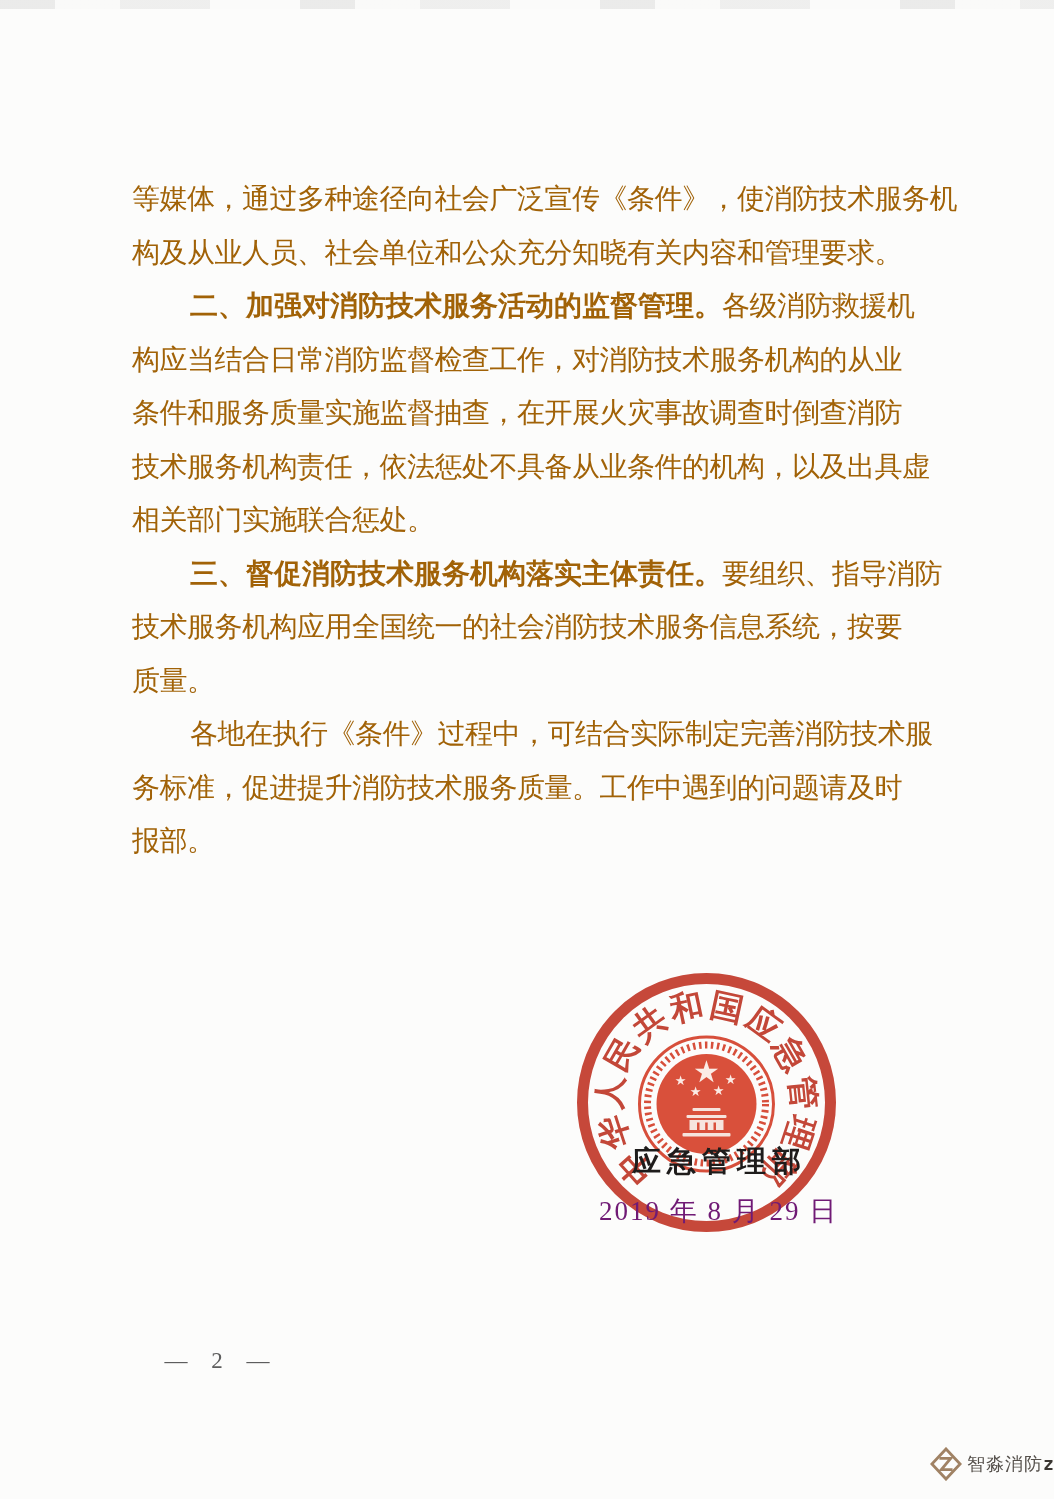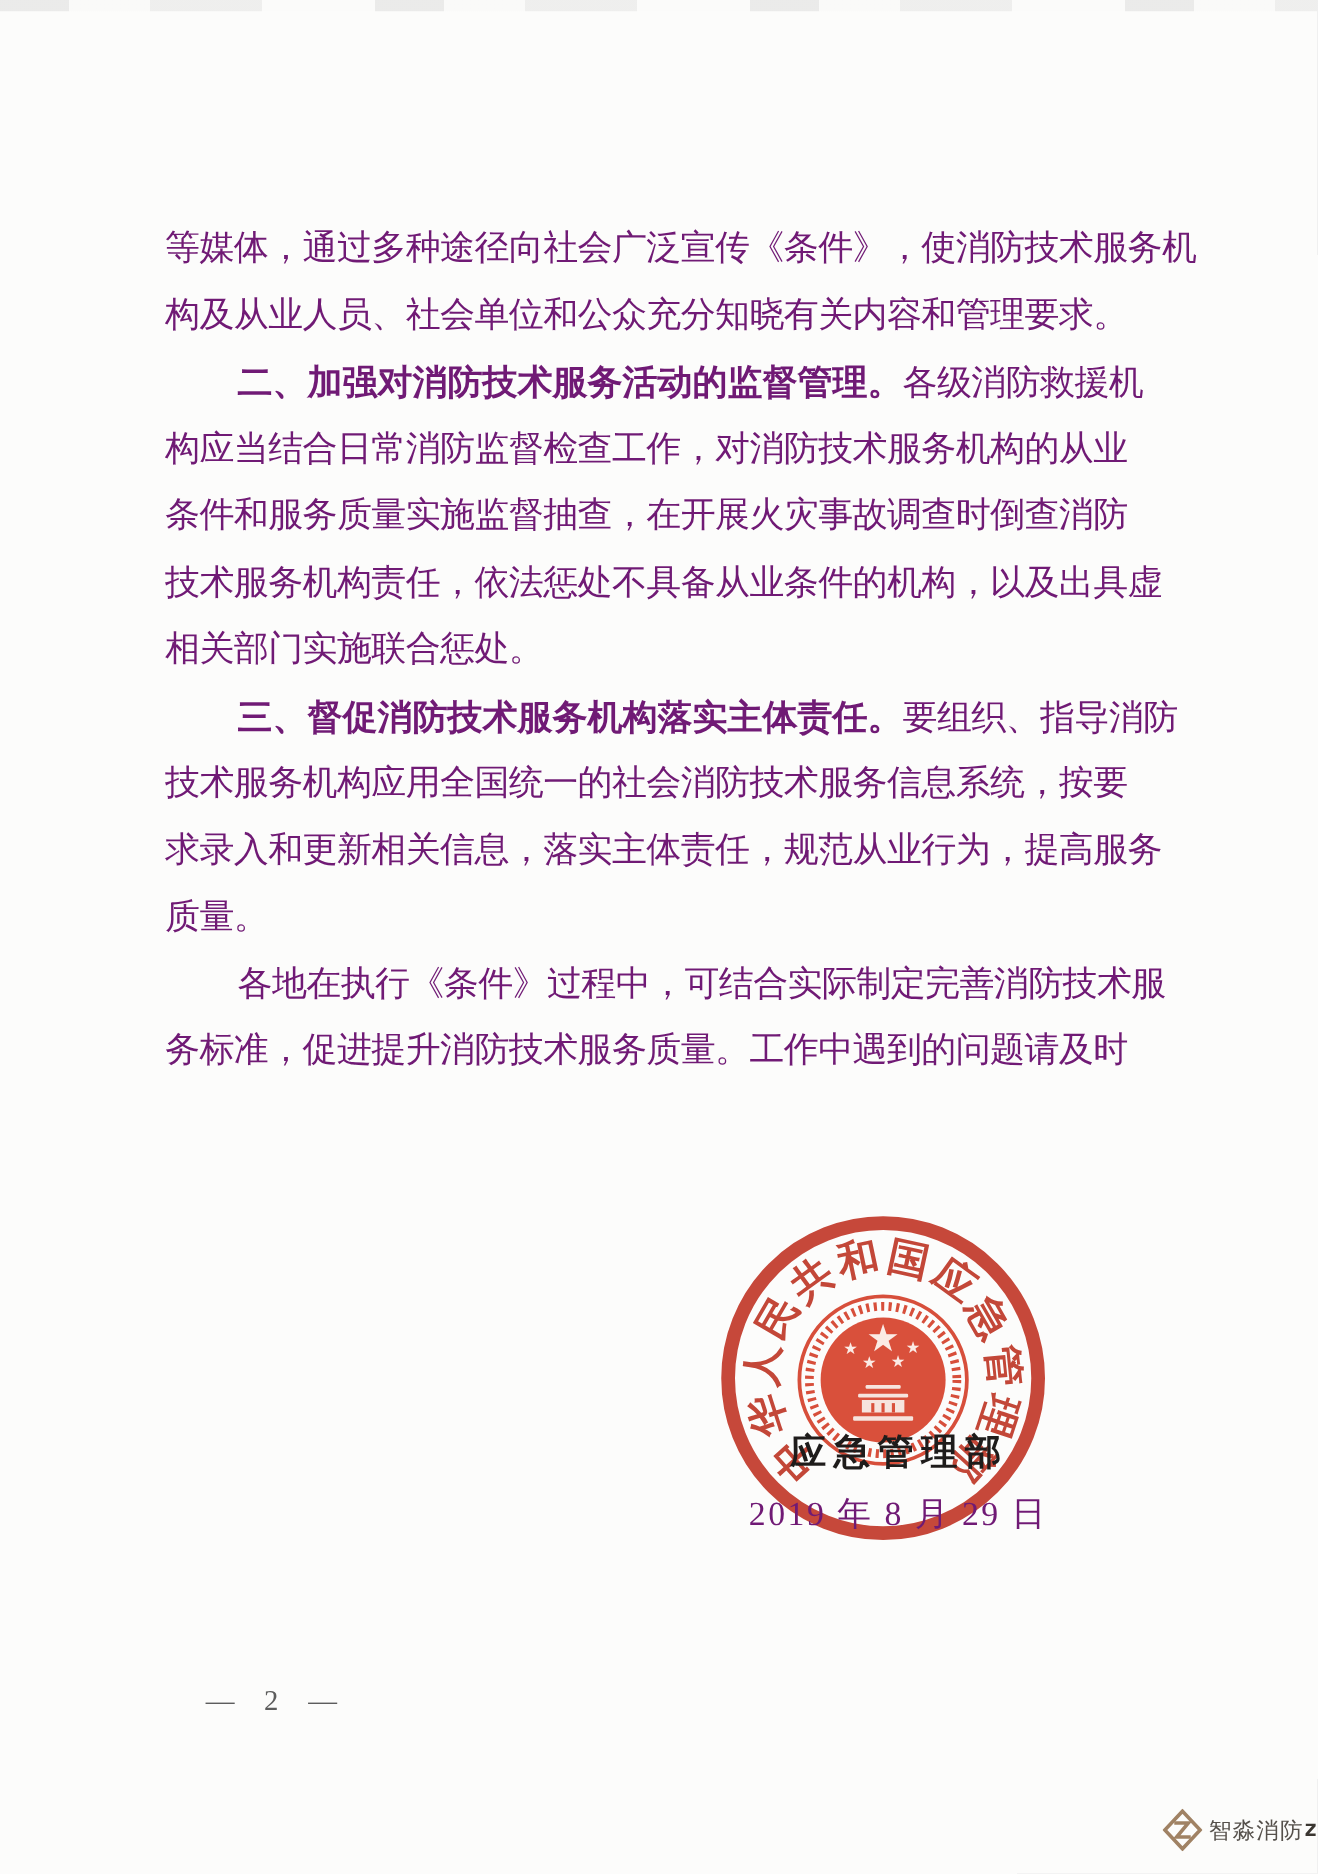--- a/index.html
+++ b/index.html
@@ -23,21 +23,21 @@
       rgba(200,200,200,0.04) 55px 120px,
       rgba(120,120,120,0.10) 120px 210px,
       rgba(220,220,220,0.03) 210px 300px);
   }
   .doc-body {
     position: absolute;
     left: 132px;
     top: 172px;
     width: 806px;
     font-size: 28px;
-    color: #701a75;
+    color: #a16207;
     letter-spacing: -0.5px;
   }
   .line {
     height: 53.5px;
     line-height: 53.5px;
     white-space: nowrap;
   }
   .line.indent { text-indent: 58px; }
   .seg-bold {
     font-weight: 700;
@@ -135,24 +135,24 @@
   <div class="doc-body" id="doc-lines">
       <div class="line"><span class="seg">等媒体，通过多种途径向社会广泛宣传《条件》，使消防技术服务机</span></div>
       <div class="line"><span class="seg">构及从业人员、社会单位和公众充分知晓有关内容和管理要求。</span></div>
       <div class="line indent"><span class="seg-bold">二、加强对消防技术服务活动的监督管理。</span><span class="seg">各级消防救援机</span></div>
       <div class="line"><span class="seg">构应当结合日常消防监督检查工作，对消防技术服务机构的从业</span></div>
       <div class="line"><span class="seg">条件和服务质量实施监督抽查，在开展火灾事故调查时倒查消防</span></div>
       <div class="line"><span class="seg">技术服务机构责任，依法惩处不具备从业条件的机构，以及出具虚</span></div>
       <div class="line"><span class="seg">相关部门实施联合惩处。</span></div>
       <div class="line indent"><span class="seg-bold">三、督促消防技术服务机构落实主体责任。</span><span class="seg">要组织、指导消防</span></div>
       <div class="line"><span class="seg">技术服务机构应用全国统一的社会消防技术服务信息系统，按要</span></div>
-      <div class="line"><span class="seg">求录入和更新相关信息，落实主体责任，规范从业行为，提高服务</span></div>
       <div class="line"><span class="seg">质量。</span></div>
       <div class="line indent"><span class="seg">各地在执行《条件》过程中，可结合实际制定完善消防技术服</span></div>
       <div class="line"><span class="seg">务标准，促进提升消防技术服务质量。工作中遇到的问题请及时</span></div>
+      <div class="line"><span class="seg">报部。</span></div>
     </div>
 
   <div class="seal-wrap">
     <svg class="seal-svg" viewBox="0 0 265 265">
       <defs>
         <path id="sealArc" d="M 80.7 201.2 A 86 86 0 1 1 184.3 201.2" fill="none"></path>
       </defs>
       <circle class="seal-ring" cx="132.5" cy="132.5" r="124"></circle>
       <text class="seal-ring-text">
         <textPath href="#sealArc" startOffset="0" textLength="429" lengthAdjust="spacing">中华人民共和国应急管理部</textPath>

